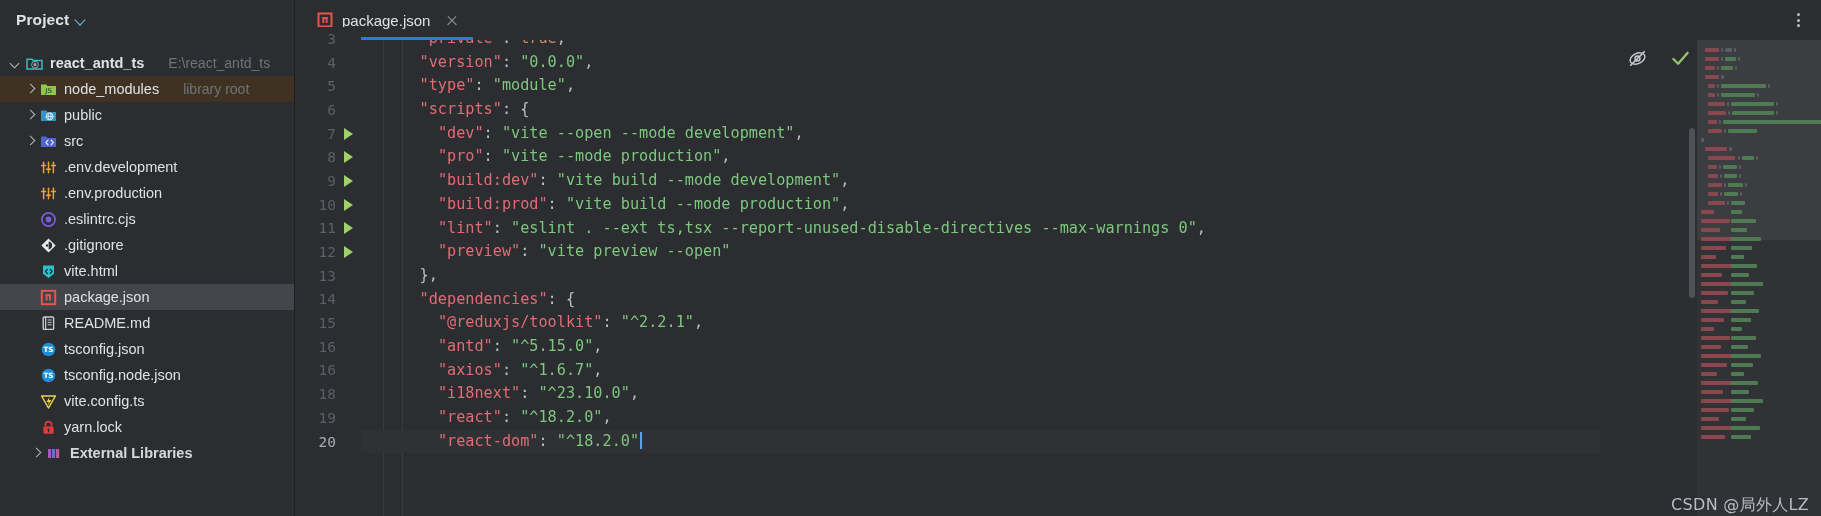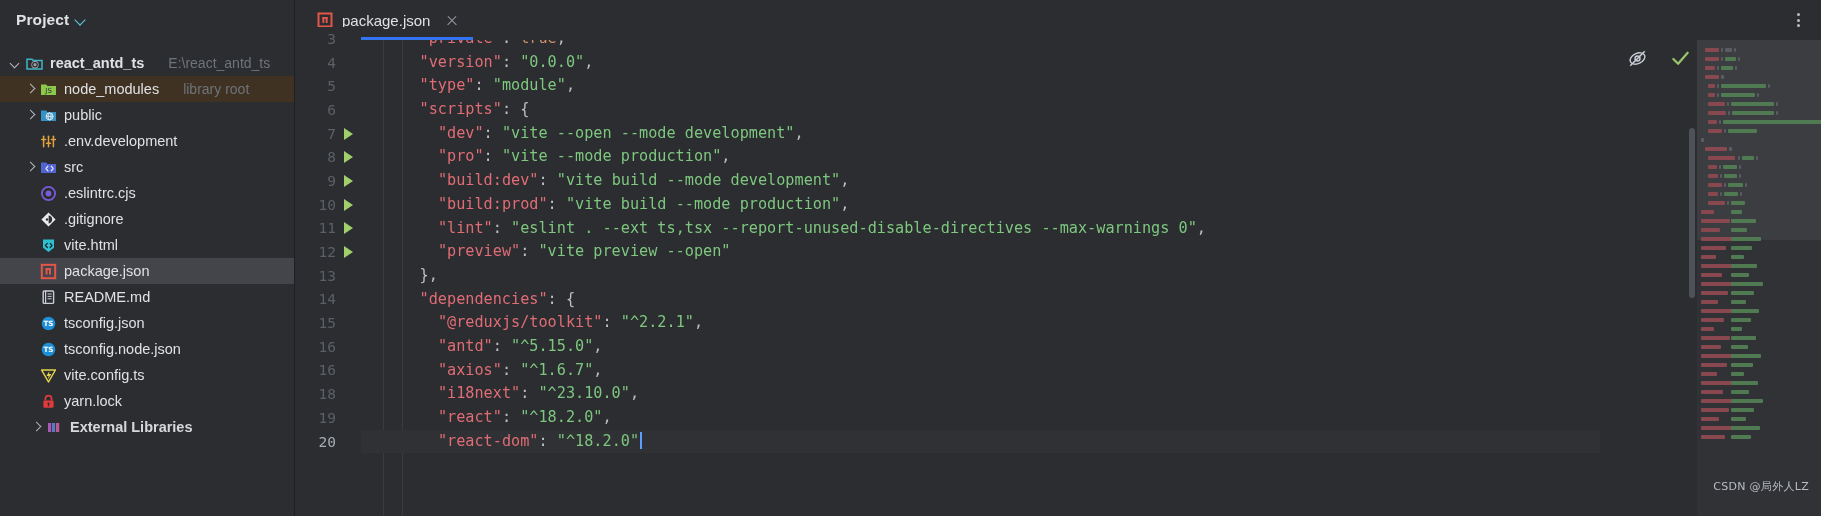--- a/index.html
+++ b/index.html
@@ -160,22 +160,22 @@
   #mm-view {
     position:absolute; left:0; right:0; top:0; height:200px;
     background: rgba(255,255,255,0.055);
   }
   #vscroll {
     position:absolute; right:126px; top: 88px; width: 6px; height: 170px;
     background: #4e5157; border-radius: 3px;
   }
 
   #watermark {
-    position:absolute; right: 12px; bottom: 22px;
-    color:#b8bcc4; font-size: 11px; font-family:"DejaVu Sans", sans-serif;
+    position:absolute; right: 12px; bottom: 0;
+    color:#b8bcc4; font-size: 16px; font-family:"DejaVu Sans", sans-serif;
     letter-spacing:.3px;
   }
   .eye-off svg, .check svg { display:block; }
 </style>
 </head>
 <body>
 
 <div id="app">
 
   <div id="sidebar">
@@ -214,48 +214,65 @@
           <span class="arrow right"></span>
           <span class="ficon">
             <svg viewBox="0 0 17 17">
               <path d="M1 3.6h5.2l1.3 1.5H16V14H1z" fill="#3592c4"></path>
               <circle cx="9.6" cy="9.4" r="3.5" fill="none" stroke="#dfe6ed" stroke-width="1"></circle>
               <ellipse cx="9.6" cy="9.4" rx="1.6" ry="3.5" fill="none" stroke="#dfe6ed" stroke-width="1"></ellipse>
               <line x1="6.1" y1="9.4" x2="13.1" y2="9.4" stroke="#dfe6ed" stroke-width="1"></line>
             </svg>
           </span>
           <span class="lbl">public</span>
+        </div>
+        <div class="trow">
+          <span class="indent20"></span>
+          <span class="arrow right"></span>
+          <span class="ficon">
+            <svg viewBox="0 0 17 17">
+              <path d="M1 3.6h5.2l1.3 1.5H16V14H1z" fill="#5164cf"></path>
+              <path d="M8 7.2 6 9.5l2 2.3M11.2 7.2l2 2.3-2 2.3" fill="none" stroke="#e6eaff" stroke-width="1.2" stroke-linecap="round" stroke-linejoin="round"></path>
+            </svg>
+          </span>
+          <span class="lbl">src</span>
         </div>
         <div class="trow">
           <span class="indent20"></span>
           <span class="arrow"></span>
           <span class="ficon">
             <svg viewBox="0 0 17 17">
               <g stroke="#e5a33c" stroke-width="1.5" stroke-linecap="round">
                 <line x1="3.6" y1="3.2" x2="3.6" y2="13.8"></line>
                 <line x1="8.5" y1="3.2" x2="8.5" y2="13.8"></line>
                 <line x1="13.4" y1="3.2" x2="13.4" y2="13.8"></line>
                 <line x1="1.6" y1="6.4" x2="5.6" y2="6.4"></line>
                 <line x1="6.5" y1="10.2" x2="10.5" y2="10.2"></line>
                 <line x1="11.4" y1="6.4" x2="15.4" y2="6.4"></line>
               </g>
             </svg>
           </span>
           <span class="lbl">.env.development</span>
         </div>
         <div class="trow">
           <span class="indent20"></span>
-          <span class="arrow right"></span>
-          <span class="ficon">
-            <svg viewBox="0 0 17 17">
-              <path d="M1 3.6h5.2l1.3 1.5H16V14H1z" fill="#5164cf"></path>
-              <path d="M8 7.2 6 9.5l2 2.3M11.2 7.2l2 2.3-2 2.3" fill="none" stroke="#e6eaff" stroke-width="1.2" stroke-linecap="round" stroke-linejoin="round"></path>
-            </svg>
-          </span>
-          <span class="lbl">src</span>
+          <span class="arrow"></span>
+          <span class="ficon">
+            <svg viewBox="0 0 17 17">
+              <g stroke="#e5a33c" stroke-width="1.5" stroke-linecap="round">
+                <line x1="3.6" y1="3.2" x2="3.6" y2="13.8"></line>
+                <line x1="8.5" y1="3.2" x2="8.5" y2="13.8"></line>
+                <line x1="13.4" y1="3.2" x2="13.4" y2="13.8"></line>
+                <line x1="1.6" y1="6.4" x2="5.6" y2="6.4"></line>
+                <line x1="6.5" y1="10.2" x2="10.5" y2="10.2"></line>
+                <line x1="11.4" y1="6.4" x2="15.4" y2="6.4"></line>
+              </g>
+            </svg>
+          </span>
+          <span class="lbl">.env.production</span>
         </div>
         <div class="trow">
           <span class="indent20"></span>
           <span class="arrow"></span>
           <span class="ficon">
             <svg viewBox="0 0 17 17">
               <circle cx="8.5" cy="8.5" r="6.6" fill="none" stroke="#7a5bd6" stroke-width="1.8"></circle>
               <circle cx="8.5" cy="8.5" r="2.9" fill="#7a5bd6"></circle>
             </svg>
           </span>

